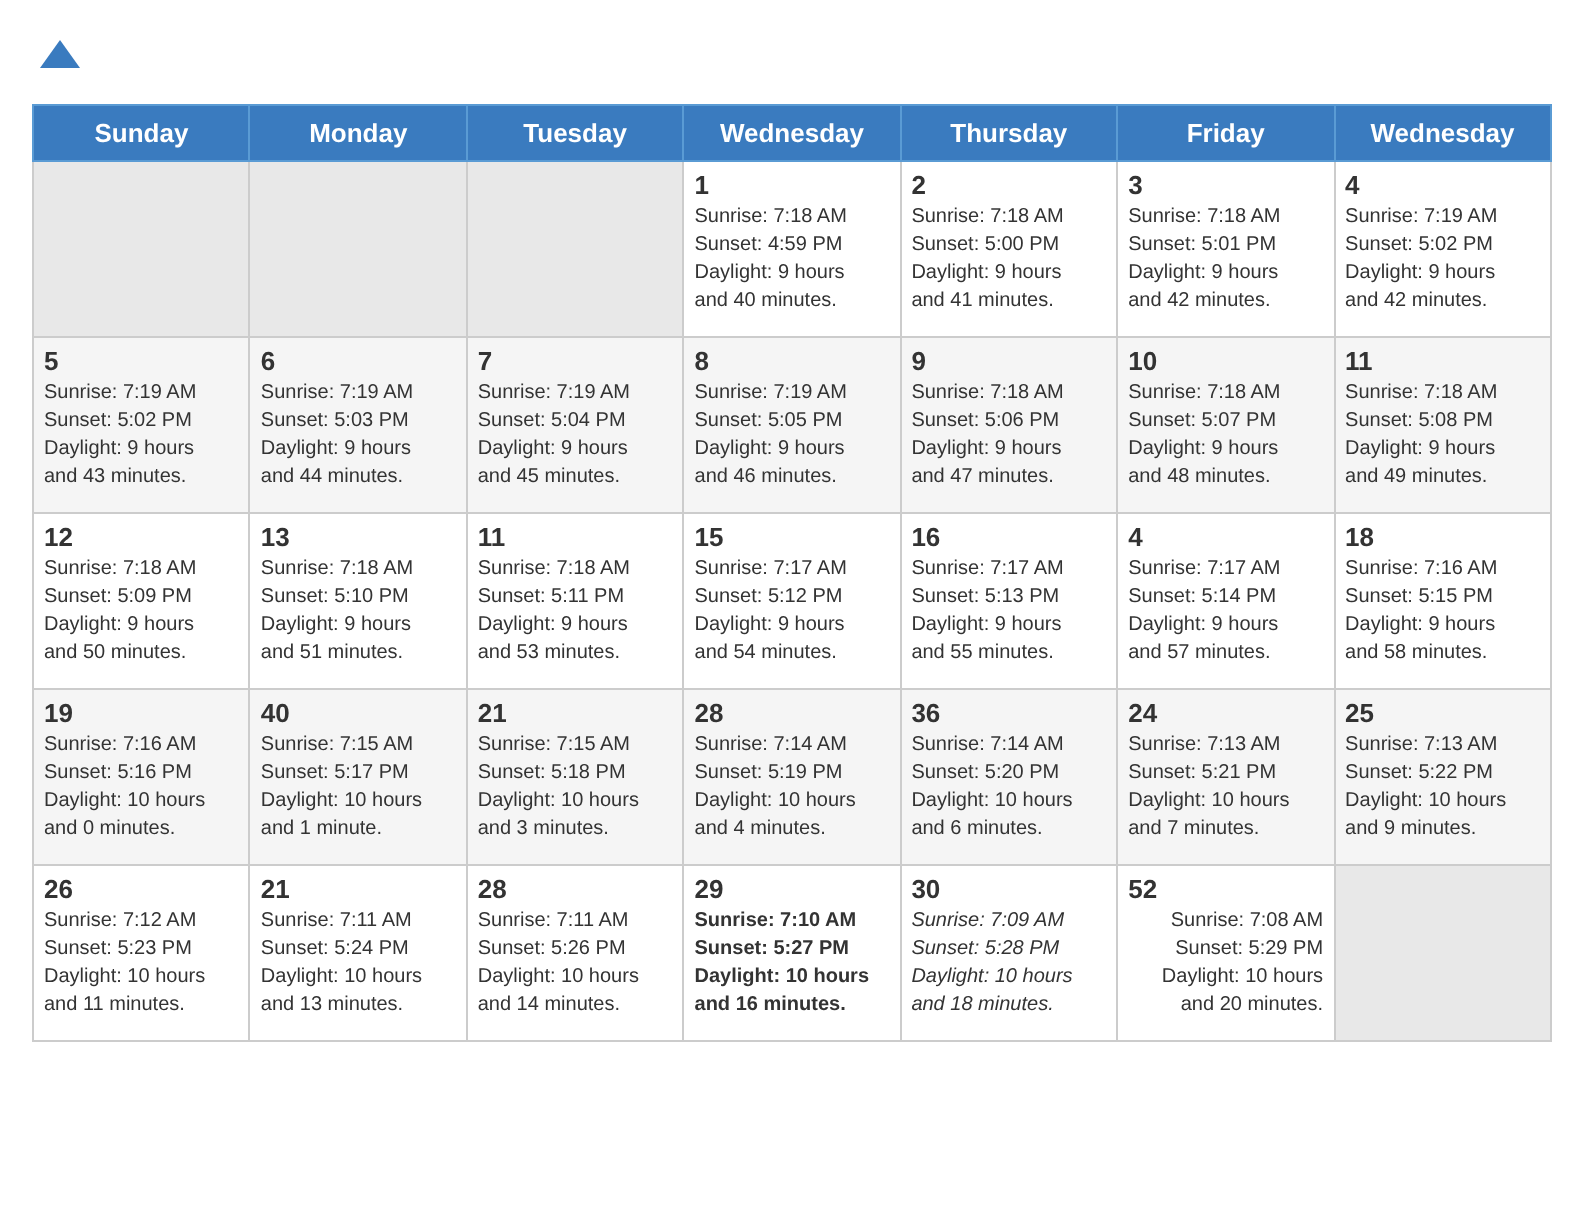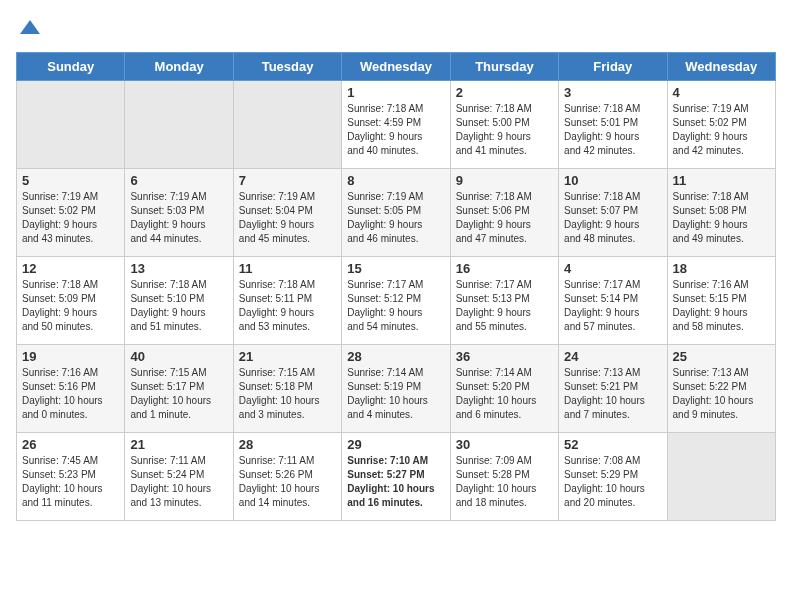--- a/index.html
+++ b/index.html
@@ -310,21 +310,21 @@
           <span class="day-number">25</span>
           <div class="day-info" style="white-space: pre-line;">Sunrise: 7:13 AM
 Sunset: 5:22 PM
 Daylight: 10 hours
 and 9 minutes.</div>
         </td>
       </tr>
       <tr>
         <td>
           <span class="day-number">26</span>
-          <div class="day-info" style="white-space: pre-line;">Sunrise: 7:45 AM
+          <div class="day-info" style="white-space: pre-line;">Sunrise: 7:12 AM
 Sunset: 5:23 PM
 Daylight: 10 hours
 and 11 minutes.</div>
         </td>
         <td>
           <span class="day-number">21</span>
           <div class="day-info" style="white-space: pre-line;">Sunrise: 7:11 AM
 Sunset: 5:24 PM
 Daylight: 10 hours
 and 13 minutes.</div>
@@ -338,28 +338,28 @@
         </td>
         <td>
           <span class="day-number">29</span>
           <div class="day-info" style="white-space: pre-line; font-weight: bold;">Sunrise: 7:10 AM
 Sunset: 5:27 PM
 Daylight: 10 hours
 and 16 minutes.</div>
         </td>
         <td>
           <span class="day-number">30</span>
-          <div class="day-info" style="white-space: pre-line;">Sunrise: 7:09 AM
+          <div class="day-info" style="white-space: pre-line; font-style: italic;">Sunrise: 7:09 AM
 Sunset: 5:28 PM
 Daylight: 10 hours
 and 18 minutes.</div>
         </td>
         <td>
           <span class="day-number">52</span>
-          <div class="day-info" style="white-space: pre-line;">Sunrise: 7:08 AM
+          <div class="day-info" style="white-space: pre-line; text-align: right;">Sunrise: 7:08 AM
 Sunset: 5:29 PM
 Daylight: 10 hours
 and 20 minutes.</div>
         </td>
         <td class="empty-cell"></td>
       </tr>
     </tbody>
 </table>
 
 </body></html>

